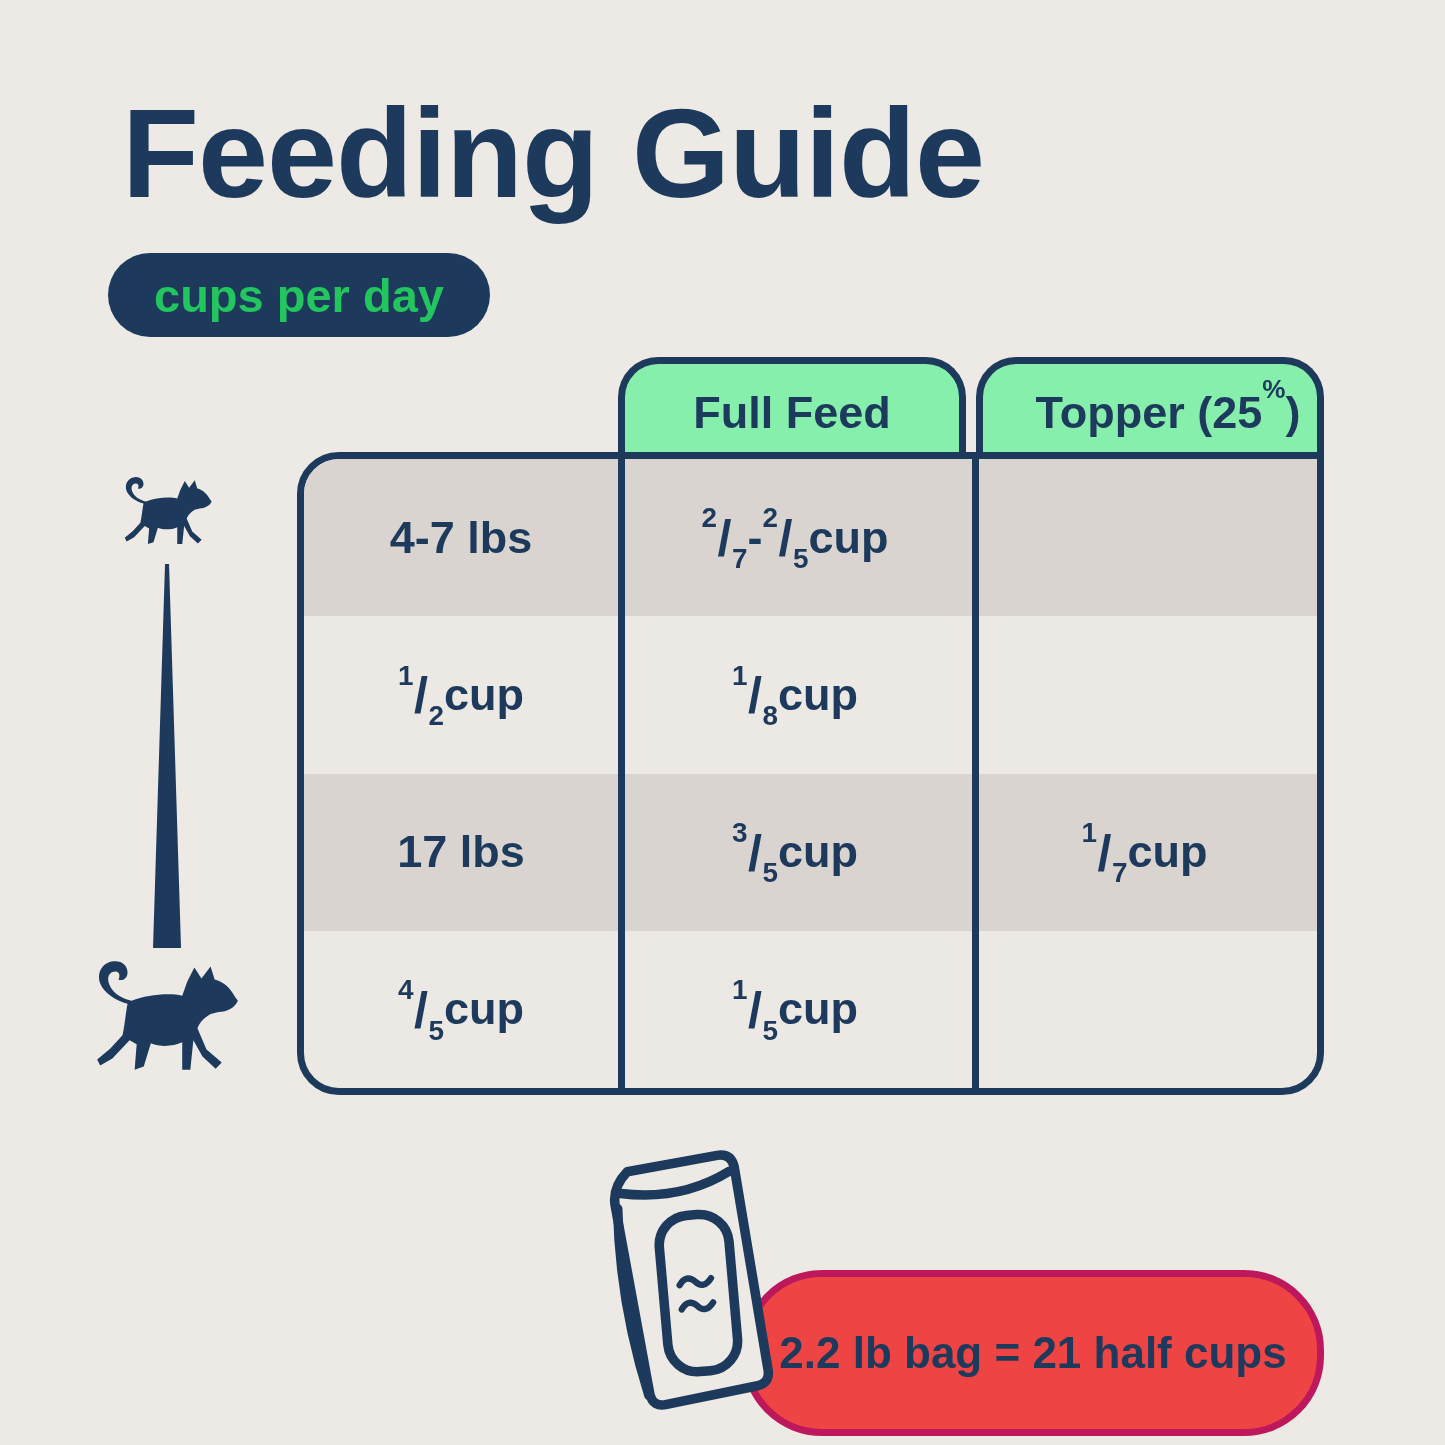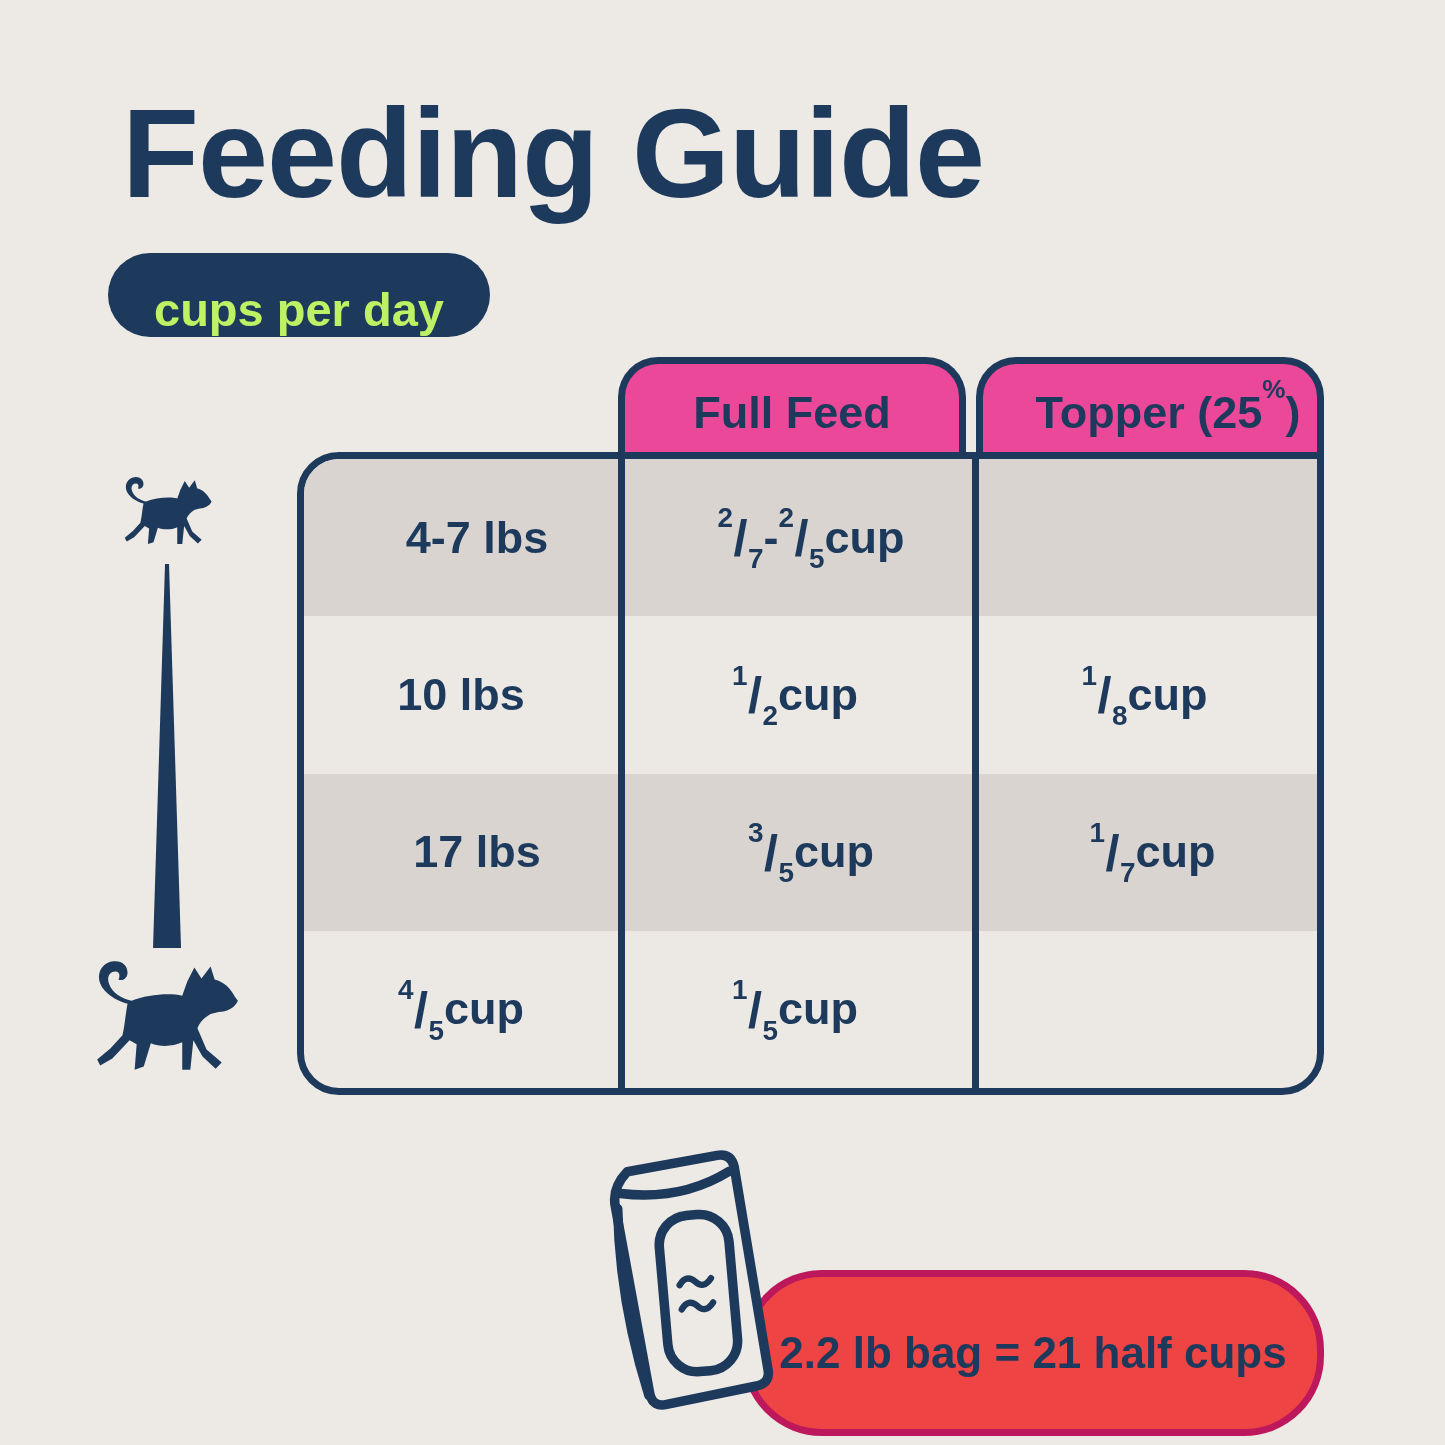--- a/index.html
+++ b/index.html
@@ -7,40 +7,40 @@
     position:relative;width:1445px;height:1445px;background:#EDE9E4;
     font-family:"Liberation Sans", sans-serif;font-weight:bold;color:#1D3A5C;
     overflow:hidden;
   }
   .title{
     position:absolute;left:106px;top:62px;margin:16px;
     font-size:126px;line-height:1.2;letter-spacing:-1px;font-weight:bold;
   }
   .badge{
     position:absolute;left:108px;top:253px;height:84px;border-radius:42px;
-    background:#1D3A5C;color:#bef264;font-size:47px;
-    display:flex;align-items:flex-end;padding:0 46px;
+    background:#1D3A5C;color:#22c55e;font-size:47px;
+    display:flex;align-items:center;padding:0 46px;
   }
   
   .colhead{
-    position:absolute;top:357px;height:104px;background:#ec4899;
+    position:absolute;top:357px;height:104px;background:#86efac;
     border:7px solid #1D3A5C;border-bottom:none;border-radius:40px 40px 0 0;
     display:flex;align-items:center;justify-content:center;font-size:45px;
     box-sizing:border-box;
   }
   #colhead-full{left:618px;width:348px;}
   #colhead-topper{left:976px;width:348px;padding-left:36px;}
   
   .tbody{
     position:absolute;left:297px;top:452px;width:1027px;height:643px;
     border:7px solid #1D3A5C;border-radius:42px 0 42px 42px;
     background:#ECE8E3;overflow:hidden;box-sizing:border-box;z-index:2;
   }
   .row{display:grid;grid-template-columns:314px 354px 1fr;height:25%;}
-  .row.gray{background:#D9D4CF;padding-left:16px;}
+  .row.gray{background:#D9D4CF;}
   .cell{display:flex;align-items:center;justify-content:center;font-size:45px;}
   .vline{position:absolute;top:0;bottom:0;width:7px;background:#1D3A5C;}
   #vline1{left:314px;}
   #vline2{left:668px;}
   
   .fr sup{font-size:.62em;position:relative;top:-.42em;line-height:0;}
   .fr .sl{font-size:1.12em;margin:0 .01em;}
   .fr sub{font-size:.62em;position:relative;top:.1em;line-height:0;}
   sup.up{font-size:.58em;position:relative;top:-.5em;line-height:0;}
   
@@ -98,21 +98,20 @@
   <div class="colhead" id="colhead-topper">
     <span>Topper (25<sup class="up">%</sup>)</span>
   </div>
 
   <div class="tbody">
     <div class="row gray">
       <div class="cell">4-7 lbs</div>
       <div class="cell"><span class="fr"><sup>2</sup><span class="sl">/</span><sub>7</sub></span> - <span class="fr"><sup>2</sup><span class="sl">/</span><sub>5</sub></span> cup</div>
     </div>
     <div class="row">
-      <div class="cell">10 lbs</div>
       <div class="cell"><span class="fr"><sup>1</sup><span class="sl">/</span><sub>2</sub></span> cup</div>
       <div class="cell"><span class="fr"><sup>1</sup><span class="sl">/</span><sub>8</sub></span> cup</div>
     </div>
     <div class="row gray">
       <div class="cell">17 lbs</div>
       <div class="cell"><span class="fr"><sup>3</sup><span class="sl">/</span><sub>5</sub></span> cup</div>
       <div class="cell"><span class="fr"><sup>1</sup><span class="sl">/</span><sub>7</sub></span> cup</div>
     </div>
     <div class="row">
       <div class="cell"><span class="fr"><sup>4</sup><span class="sl">/</span><sub>5</sub></span> cup</div>

